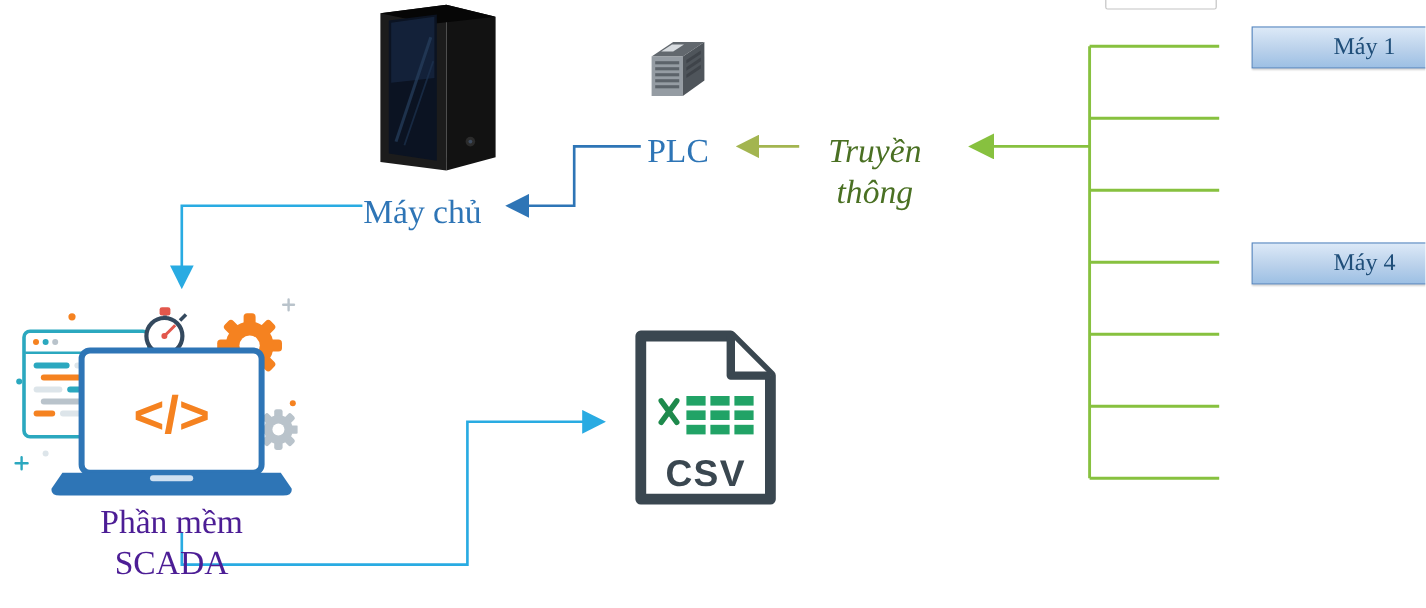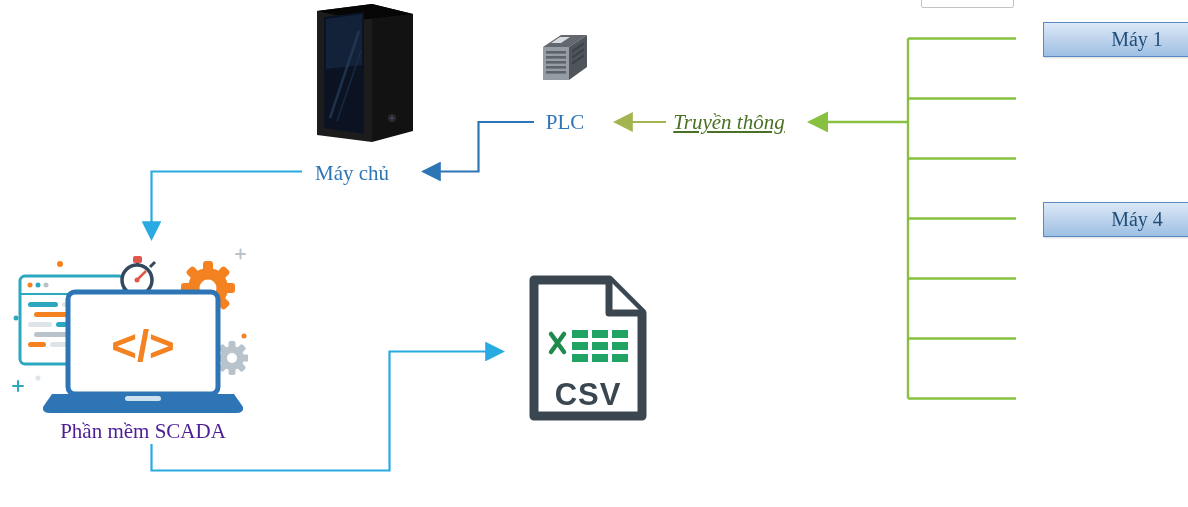--- a/index.html
+++ b/index.html
@@ -1,22 +1,22 @@
 <!DOCTYPE html>
 <html><head>
 <meta charset="utf-8">
 <style>
   html,body{margin:0;padding:0;background:#ffffff;}
   .canvas{position:relative;width:1188px;height:507px;background:#ffffff;overflow:hidden;
           font-family:"Liberation Serif","DejaVu Serif",serif;}
   .abs{position:absolute;}
-  .caption{font-size:21px;text-align:center;line-height:1.2;}
+  .caption{font-size:28px;text-align:center;line-height:1.2;}
   .blue{color:#2E75B6;}
   .red{color:#4c1d95;}
-  .comm{color:#4A7023;font-style:italic;text-decoration:underline;}
+  .comm{color:#4A7023;font-style:italic;}
   .machine-box{position:absolute;left:1043px;width:154px;height:33px;
                border:1.4px solid #5A8AC2;
                background:linear-gradient(to bottom,#DCE9F7 0%,#BAD1EB 55%,#9DC0E4 100%);
                display:flex;align-items:center;justify-content:center;
                font-size:20px;color:#1F4E79;box-shadow:0.5px 1px 1.5px rgba(0,0,0,0.18);padding-left:16px;}
   .cutoff{position:absolute;left:921px;top:-7px;width:91px;height:13px;
           border:1.5px solid #C4C4C4;background:#fff;border-radius:2px;}
   svg{display:block;}
 </style>
 </head>

